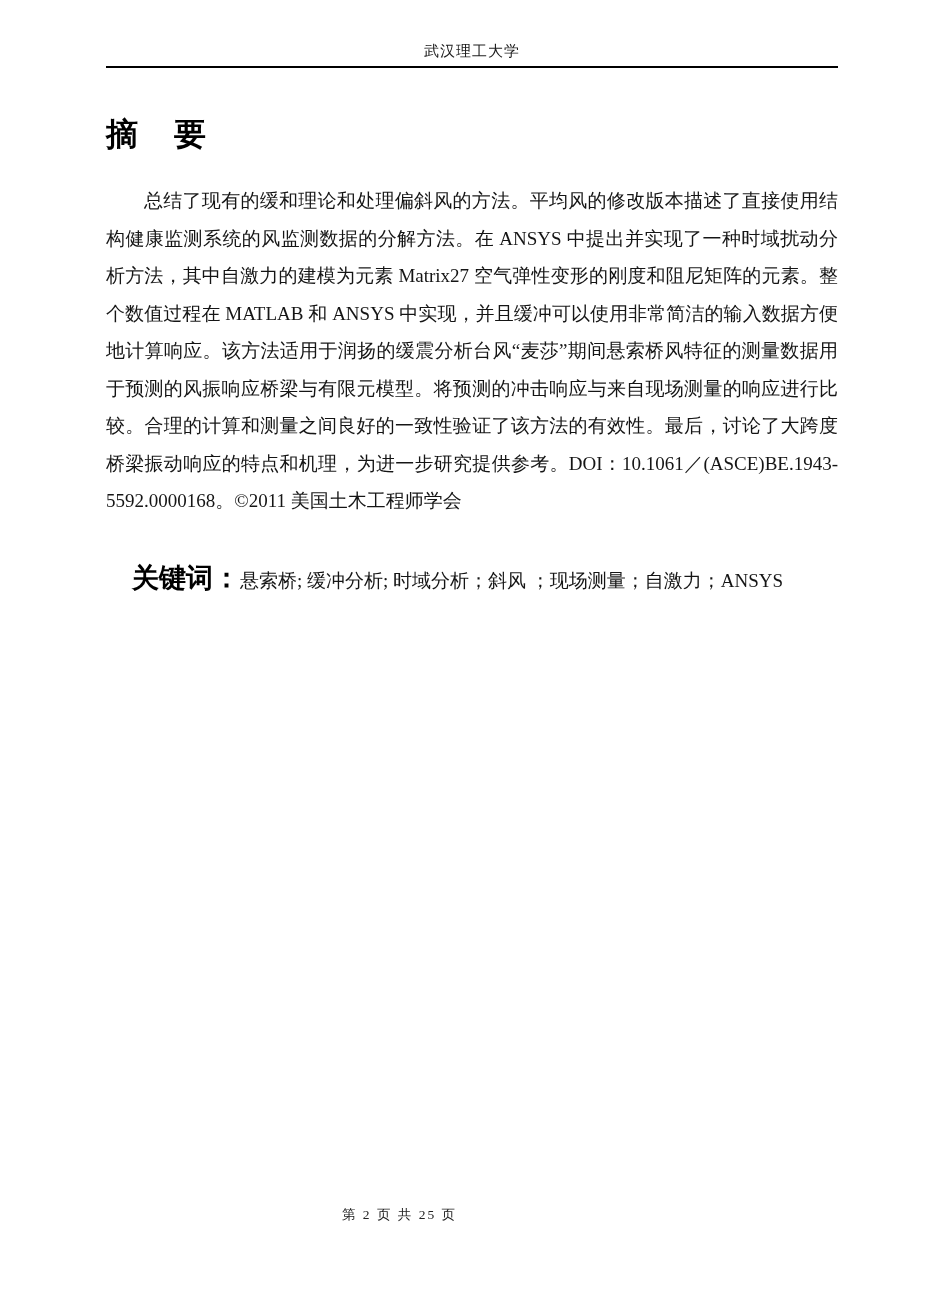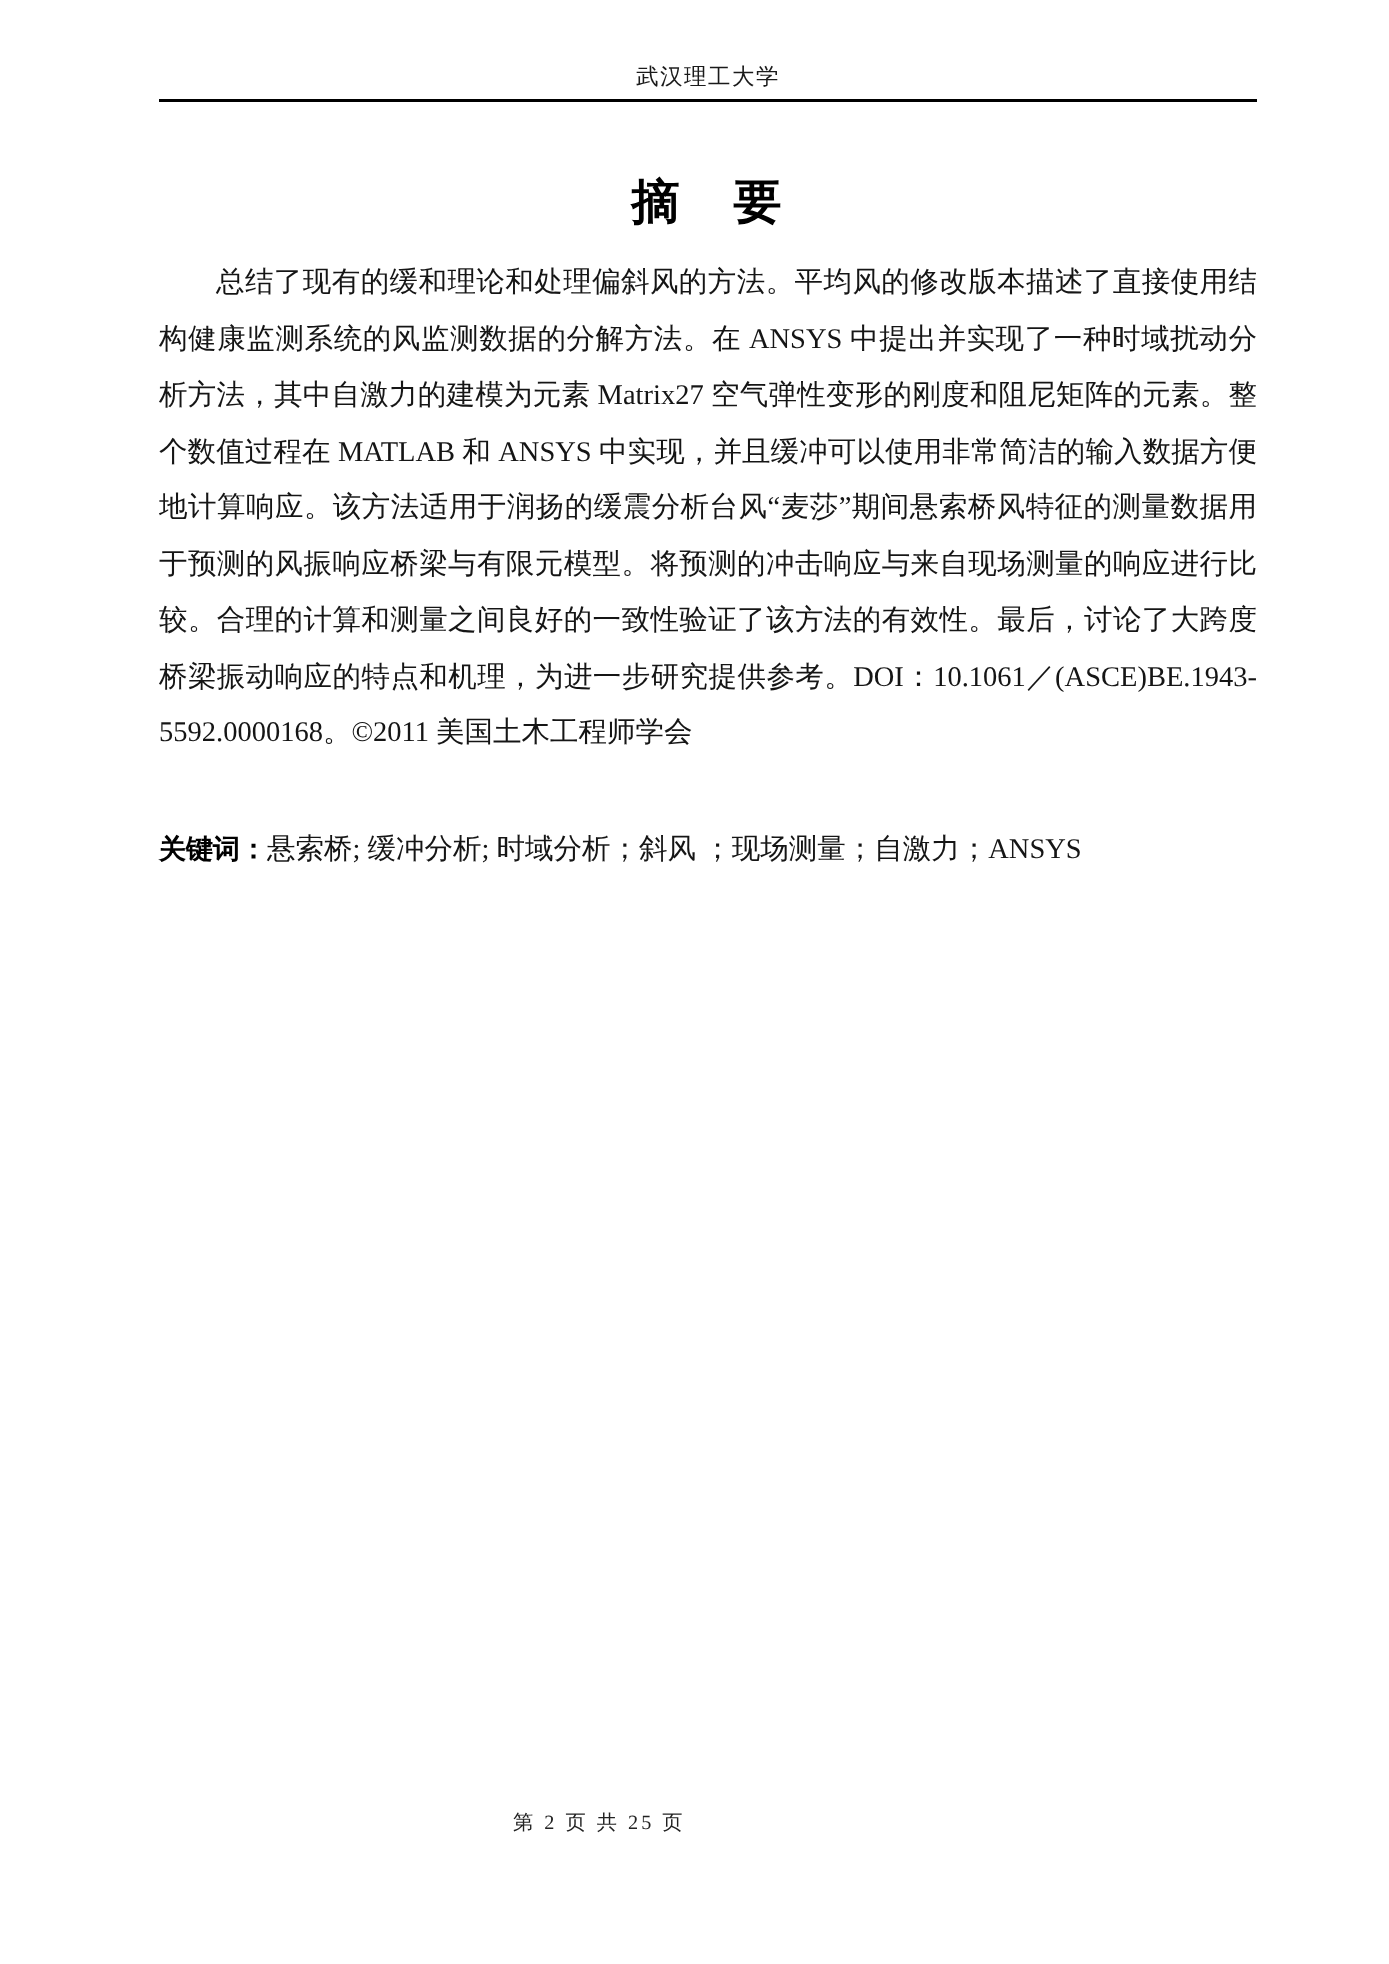--- a/index.html
+++ b/index.html
@@ -30,30 +30,30 @@
     color: #1a1a1a;
   }
   .header-rule {
     margin-top: 5px;
     border: 0;
     border-top: 2.5px solid #000000;
     height: 0;
   }
   .doc-title {
     margin-top: 46px;
-    text-align: center;
+    text-align: left;
     font-size: 32px;
     line-height: 40px;
     font-weight: bold;
     font-family: "Liberation Sans", "DejaVu Sans", sans-serif;
     letter-spacing: 2px;
     color: #000000;
   }
   .abstract-paragraph {
-    margin: 16px 0 0 0;
+    margin: 28px 0 0 0;
     font-size: 19px;
     line-height: 37.5px;
     text-align: justify;
     text-justify: inter-ideograph;
     text-indent: 2em;
     color: #151515;
   }
   .ce-line {
     margin-top: 22px;
     font-size: 19px;
@@ -66,21 +66,22 @@
     line-height: 32px;
     text-align: justify;
   }
   .bold-label {
     font-weight: bold;
     font-family: "Liberation Sans", "DejaVu Sans", sans-serif;
     font-size: 20px;
     color: #000000;
   }
   .keywords-line .bold-label {
-    font-size: 18px;
+    font-size: 27px;
+    margin-left: 26px;
   }
   .line-value {
     font-size: 19px;
     color: #151515;
   }
   .footer {
     position: absolute;
     top: 1206px;
     left: 0;
     width: 799px;

